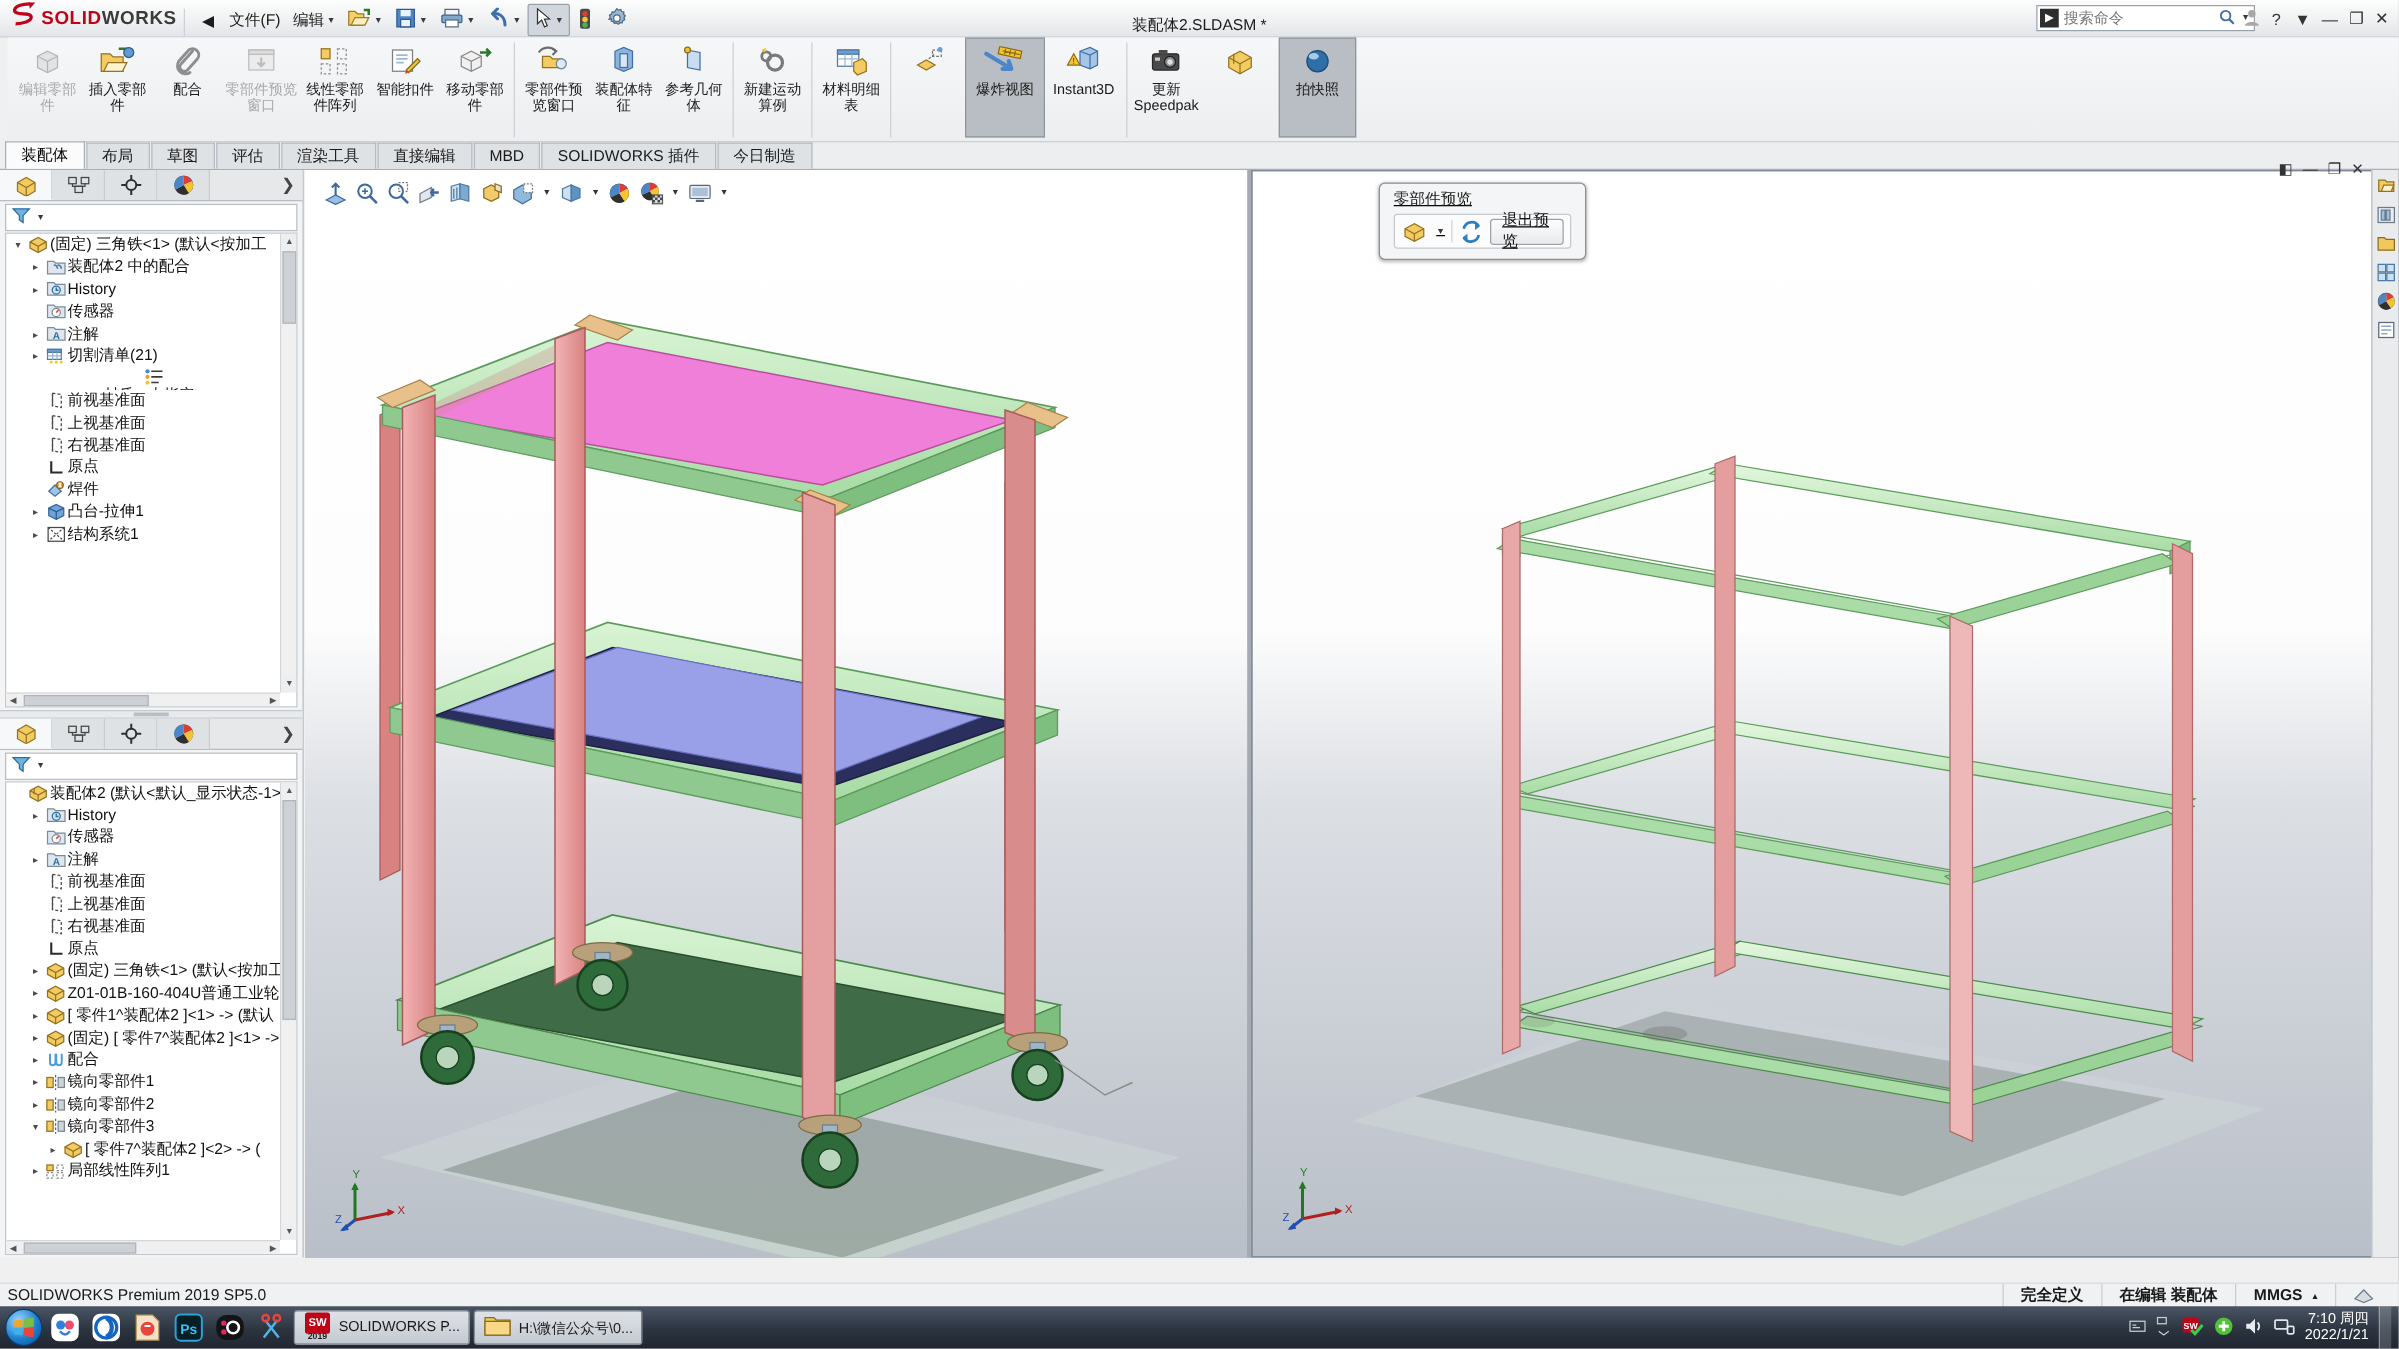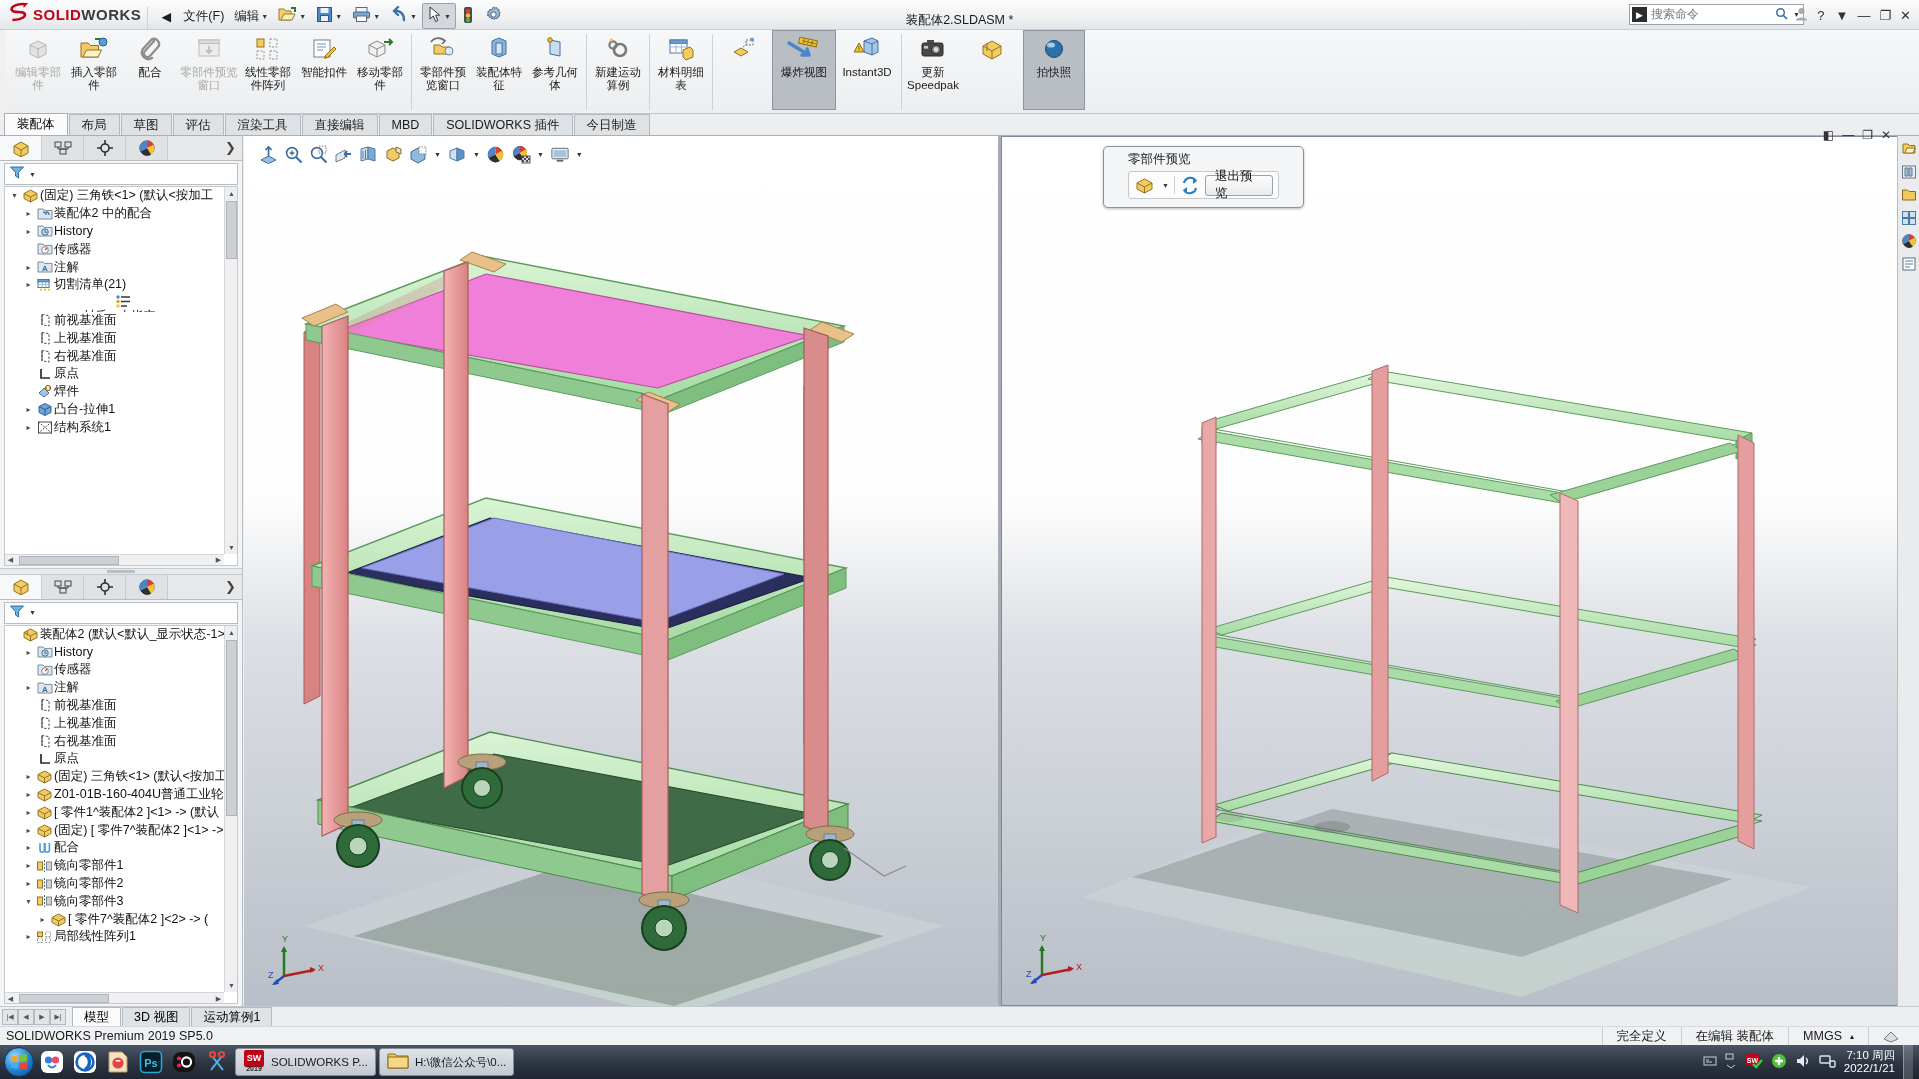--- a/index.html
+++ b/index.html
@@ -148,23 +148,23 @@
   .hudbar {
     position:absolute; left:10px; top:5px; height:26px;
     display:flex; align-items:center; gap:5px;
     background:rgba(255,255,255,.0); padding:0 4px;
   }
   .hud { width:20px; height:20px; display:flex; align-items:center; justify-content:center; cursor:default; }
   .hud-c { font-size:7px; color:#333; margin:0 1px; }
 
   
   .preview-pop {
-    position:absolute; left:1103px; top:146px; width:201px; height:62px;
+    position:absolute; left:1103px; top:146px; width:166px; height:62px;
     background:#f4f5f6; border:1px solid #8b9198; border-radius:5px;
-    box-shadow:0 1px 3px rgba(0,0,0,.28); padding:4px 24px;
+    box-shadow:0 1px 3px rgba(0,0,0,.28); padding:4px 11px;text-decoration:underline;
   }
   .preview-pop .pp-title { font-size:12.5px; color:#1a1a1a; margin-bottom:3px; }
   .preview-pop .pp-row {
     display:flex; align-items:center; gap:5px; height:28px;
     background:#fcfcfc; border:1px solid #c4c9ce; border-radius:3px; padding:0 5px;
   }
   .pp-btn { display:flex; align-items:center; justify-content:center; height:22px; cursor:default; }
   .pp-exit {
     height:21px; padding:0 9px; font-size:12.5px;
     background:linear-gradient(#fdfdfd,#e8eaec); border:1px solid #9aa1a8; border-radius:3px;
@@ -201,21 +201,21 @@
   .dtab {
     height:19px; padding:0 11px; font-size:12.5px; display:flex; align-items:center;
     background:#dfe2e5; border:1px solid #b4bac1; border-bottom:none; margin-right:1px; cursor:default;
   }
   .dtab.sel { background:#fbfbfb; }
   .statusbar {
     position:absolute; left:0; top:1026px; width:1919px; height:19px;
     background:#f0f1f2; border-top:1px solid #d5d9dd;
     display:flex; align-items:center; font-size:12.5px; color:#1a1a1a; padding:0 6px;
   }
-  .sb-right { margin-left:auto; display:flex; align-items:center; }
+  .sb-right { margin-left:auto; display:flex; align-items:center;font-weight:bold; }
   .sb-cell { padding:0 14px; border-left:1px solid #c9ced3; height:19px; display:flex; align-items:center; }
 
   
   .taskbar {
     position:absolute; left:0; top:1045px; width:1919px; height:34px;
     background:linear-gradient(#4a5564,#2c3440 55%,#1f2631);
     display:flex; align-items:center; padding-left:4px; gap:3px;
   }
   .tb-orb {
     width:30px;height:30px;border-radius:50%;
@@ -1337,31 +1337,20 @@
         </svg>
     </span>
     <span class="tp-ico">
       <svg width="16" height="16" viewBox="0 0 16 16">
           <rect x="2" y="2" width="12" height="12" fill="#fff" stroke="#5d6b79"></rect>
           <path d="M4 5h8M4 8h8M4 11h5" stroke="#8ba8c6" stroke-width="1.3"></path>
         </svg>
     </span>
   </div>
 
-  <div class="doctabs">
-    <div class="navbtns">
-      <i>|◀</i>
-      <i>◀</i>
-      <i>▶</i>
-      <i>▶|</i>
-    </div>
-    <div class="dtab sel">模型</div>
-    <div class="dtab">3D 视图</div>
-    <div class="dtab">运动算例1</div>
-  </div>
 
   <div class="statusbar">
     <span>SOLIDWORKS Premium 2019 SP5.0</span>
     <span class="sb-right">
       <span class="sb-cell">完全定义</span>
       <span class="sb-cell">在编辑 装配体</span>
       <span class="sb-cell">
         <span>MMGS</span>
         <span style="margin-left:8px;font-size:8px;">▴</span>
       </span>

